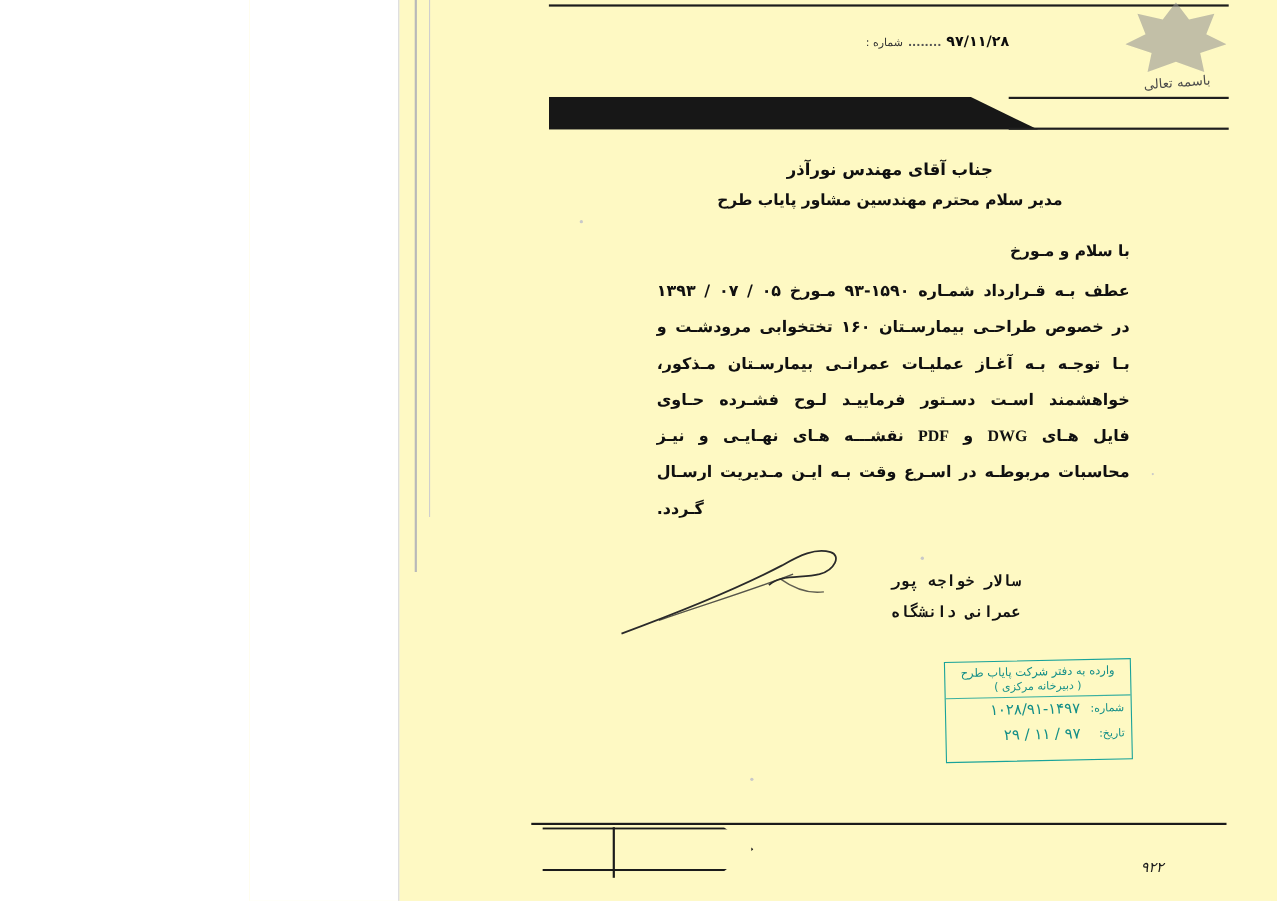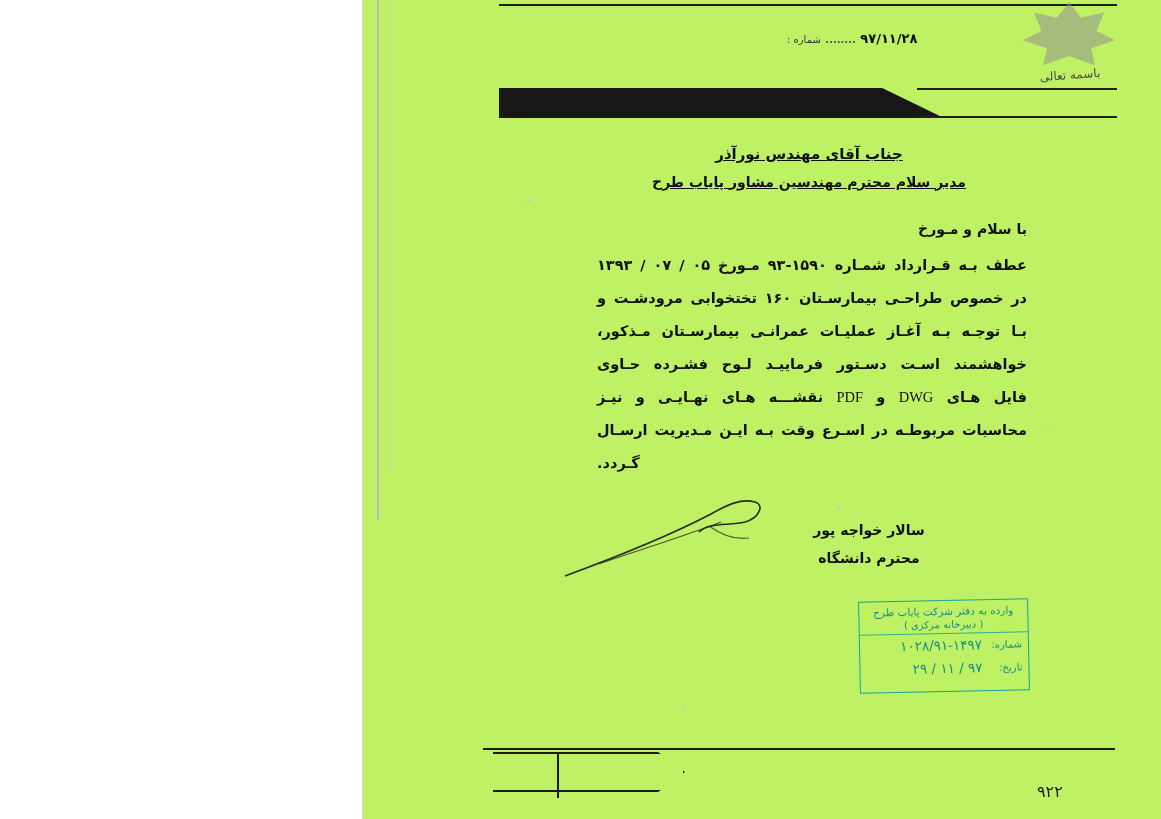--- a/index.html
+++ b/index.html
@@ -7,21 +7,21 @@
     padding: 0;
     background: #ffffff;
   }
   body {
     font-family: "DejaVu Sans", "Liberation Sans", sans-serif;
   }
   .page {
     position: relative;
     width: 934px;
     height: 819px;
-    background: #bef264;
+    background: #fef9c3;
     overflow: hidden;
   }
 
   
   .scan-left-band {
     position: absolute;
     left: 0; top: 0;
     width: 135px; height: 819px;
     background: #ffffff;
     border-right: 1px solid #d8d8d8;
@@ -153,21 +153,20 @@
     width: 620px;
     direction: rtl;
     color: #101010;
   }
   .addressee {
     text-align: center;
     font-size: 15px;
     font-weight: bold;
     line-height: 1.9;
     letter-spacing: .2px;
-    text-decoration: underline;
   }
   .addressee .line2 {
     font-size: 14px;
   }
   .salutation {
     margin-top: 26px;
     text-align: right;
     padding-right: 92px;
     font-size: 14px;
     font-weight: bold;
@@ -177,31 +176,32 @@
     padding: 0 92px 0 98px;
     font-size: 14.5px;
     line-height: 2.28;
     text-align: justify;
     text-align-last: left;
     font-weight: bold;
     word-spacing: 2px;
   }
   .body-par .lat {
     font-family: "Liberation Serif", serif;
-    font-weight: normal;
+    font-weight: bold;
     direction: ltr;
     unicode-bidi: embed;
   }
   .closing {
     margin-top: 36px;
     text-align: center;
     padding-left: 120px;
     font-size: 14px;
     font-weight: bold;
     line-height: 2.0;
+    font-family: Liberation Mono, monospace;
   }
   .sign-scribble {
     position: absolute;
     left: 60px; top: 352px;
     width: 240px; height: 90px;
     pointer-events: none;
   }
 
   
   .stamp {
@@ -267,23 +267,24 @@
   }
   .footer-tick {
     position: absolute;
     left: 330px; top: 752px;
     width: 2px; height: 46px;
     background: #1b1b1b;
   }
   .page-number {
     position: absolute;
     left: 810px; top: 782px;
-    font-size: 16px;
+    font-size: 13px;
     color: #1b1b1b;
     direction: rtl;
+    font-style: italic;
   }
 </style>
 </head>
 <body>
 
 <div class="page">
 
   <div class="scan-left-band"></div>
   <div class="scan-line-a"></div>
   <div class="scan-line-b"></div>
@@ -330,21 +331,21 @@
     <div class="body-par">
       <span>عطف بـه قـرارداد شمـاره ۱۵۹۰-۹۳ مـورخ ۰۵ / ۰۷ / ۱۳۹۳ در خصوص طراحـی بیمارسـتان ۱۶۰ تختخوابی مرودشـت و بـا توجـه بـه آغـاز عملیـات عمرانـی بیمارسـتان مـذکور، خواهشمند اسـت دسـتور فرماییـد لـوح فشـرده حـاوی فایل هـای</span>
       <span class="lat">DWG</span>
       <span> و </span>
       <span class="lat">PDF</span>
       <span> نقشـــه هـای نهـایـی و نیـز محاسبات مربوطـه در اسـرع وقت بـه ایـن مـدیریت ارسـال گـردد.</span>
     </div>
 
     <div class="closing">
       <div>سالار خواجه پور</div>
-      <div>محترم دانشگاه</div>
+      <div>عمرانی دانشگاه</div>
     </div>
 
     <svg class="sign-scribble" viewBox="0 0 240 90">
       <path d="M6 84 C 60 64, 110 44, 152 22 C 168 13, 182 6, 196 10 C 206 13, 200 26, 186 30 C 170 34, 150 30, 140 40" fill="none" stroke="#2a2a2a" stroke-width="1.6"></path>
       <path d="M40 72 C 80 58, 120 46, 162 30" fill="none" stroke="#2a2a2a" stroke-width="1.2" opacity=".8"></path>
       <path d="M150 34 C 164 44, 176 48, 190 46" fill="none" stroke="#2a2a2a" stroke-width="1.2" opacity=".75"></path>
     </svg>
   </div>
 
   <div class="stamp">

